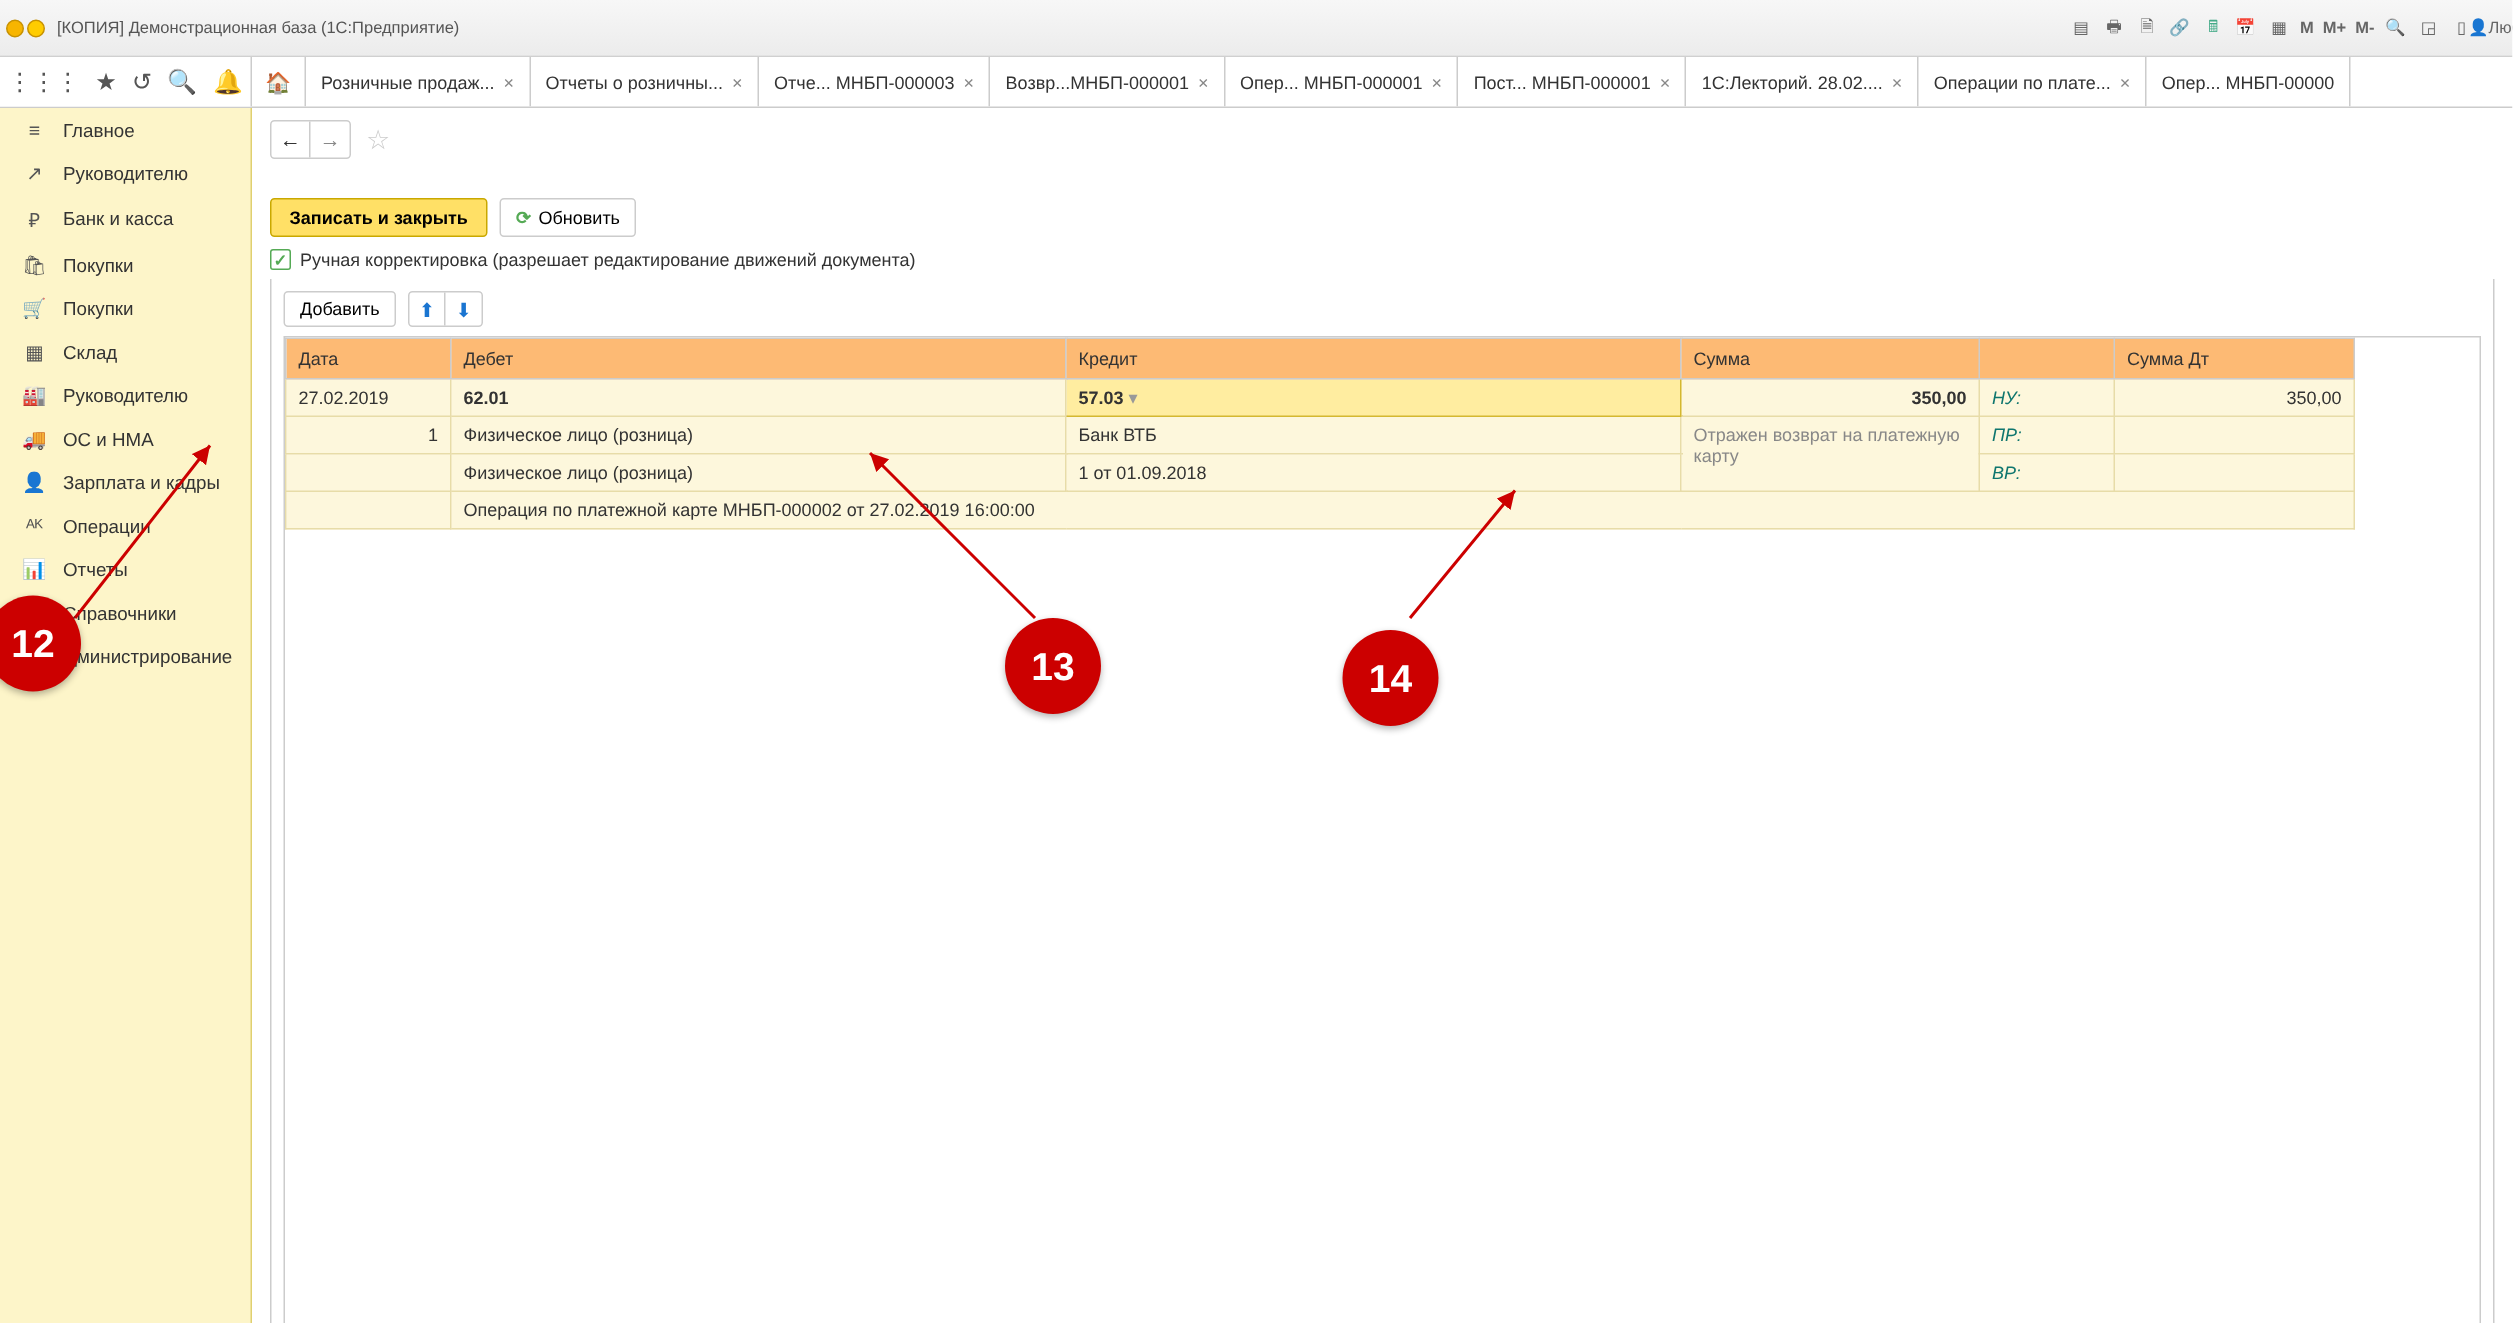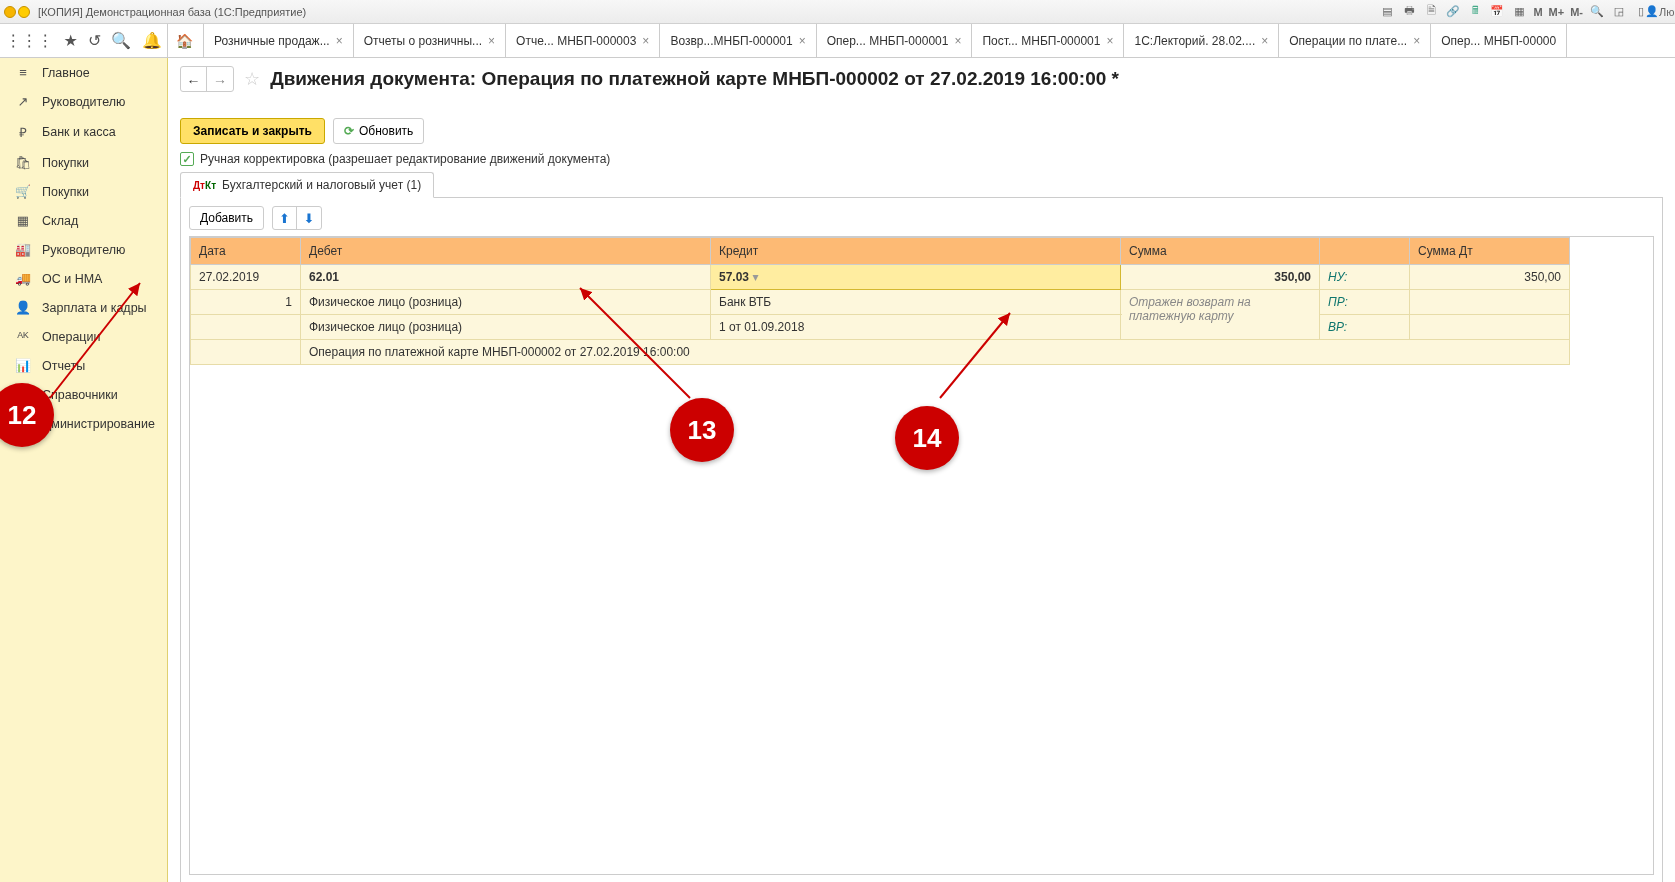--- a/index.html
+++ b/index.html
@@ -1,19 +1,19 @@
 <!DOCTYPE html>
 <html><head>
 <meta charset="utf-8">
 <style>
 * { box-sizing: border-box; margin: 0; padding: 0; font-family: Arial, "Helvetica Neue", sans-serif; }
 body { background: #fff; font-size: 12px; color: #333; overflow: hidden; width: 1675px; height: 882px; }
 
 
-.titlebar { height: 24px; background: linear-gradient(#f7f7f7,#ececec); display: flex; align-items: center; padding: 0 4px; border-bottom: 1px solid #d0d0d0; }
+.titlebar { height: 38px; background: linear-gradient(#f7f7f7,#ececec); display: flex; align-items: center; padding: 0 4px; border-bottom: 1px solid #d0d0d0; }
 .titlebar .dot { width: 12px; height: 12px; border-radius: 50%; margin-right: 2px; display: inline-block; }
 .titlebar .dot.y { background: #f7b500; border:1px solid #c79100;}
 .titlebar .dot.o { background: #ffcc00; border:1px solid #c79100;}
 .titlebar .title-text { margin-left: 6px; color: #555; font-size: 11px; }
 .titlebar .right-icons { margin-left: auto; display: flex; gap: 6px; align-items: center; }
 .titlebar .ri { width: 16px; height: 16px; display: flex; align-items: center; justify-content: center; color: #666; font-size: 11px; cursor: pointer; }
 .titlebar .ri.g { color: #4a8; }
 .titlebar .txtM { font-size: 11px; font-weight: bold; color: #666; cursor:pointer;}
 
 
@@ -61,21 +61,21 @@
 .arrow-btns span { width: 24px; height: 22px; display: flex; align-items: center; justify-content: center; font-size: 13px; cursor: pointer; }
 .arrow-btns span:first-child { border-right: 1px solid #ccc; color: #1a75d1; }
 .arrow-btns span:last-child { color: #1a75d1; }
 
 .grid-wrap { flex: 1; overflow: auto; border: 1px solid #ccc;}
 table.grid { border-collapse: collapse; width: 1380px; font-size: 12px; }
 .grid th { background: #fdba74; border: 1px solid #ccc; padding: 6px 8px; text-align: left; font-weight: normal; color: #333; }
 .grid td { border: 1px solid #e7dca8; padding: 5px 8px; background: #fdf7dc; vertical-align: top;}
 .grid td.hl { background: #ffeda0; border:1px solid #d4b830; font-weight: bold;}
 .grid td.ri { text-align: right; }
-.grid td.it { color: #888; font-style: italic;}
+.grid td.it { color: #888; }
 .grid .lightcol { color:#0f766e; font-style:italic; }
 
 
 .anno { position: absolute; width: 64px; height: 64px; border-radius: 50%; background: #c00; color: #fff; font-size: 26px; font-weight: bold; display: flex; align-items: center; justify-content: center; z-index: 10; box-shadow: 0 2px 5px rgba(0,0,0,.3);}
 .arrow-svg { position:absolute; pointer-events:none; z-index:9;}
 </style>
 </head>
 <body>
 
 <div class="titlebar">
@@ -205,42 +205,35 @@
       </div>
   </div>
 
   <div class="content">
     <div class="head-row">
       <div class="nav-btns">
         <span>←</span>
         <span>→</span>
       </div>
       <span class="star-big">☆</span>
-      <div class="page-title">Движения документа: Операция по платежной карте МНБП-000002 от 27.02.2019 16:00:00 *</div>
     </div>
 
     <div class="action-row">
       <button class="btn-y">Записать и закрыть</button>
       <button class="btn-w">
           <span class="rfi">⟳</span>
           <span>Обновить</span>
         </button>
     </div>
 
     <div class="check-row">
       <span class="chk">✓</span>
       <span>Ручная корректировка (разрешает редактирование движений документа)</span>
     </div>
 
-    <div class="tab-strip">
-      <div class="content-tab">
-        <span class="dtkt"><span class="dt">Дт</span><span class="kt">Кт</span></span>
-        <span>Бухгалтерский и налоговый учет (1)</span>
-      </div>
-    </div>
 
     <div class="inner-pane">
       <div class="inner-toolbar">
         <button class="btn-sm">Добавить</button>
         <div class="arrow-btns">
           <span>⬆</span>
           <span>⬇</span>
         </div>
       </div>
 

